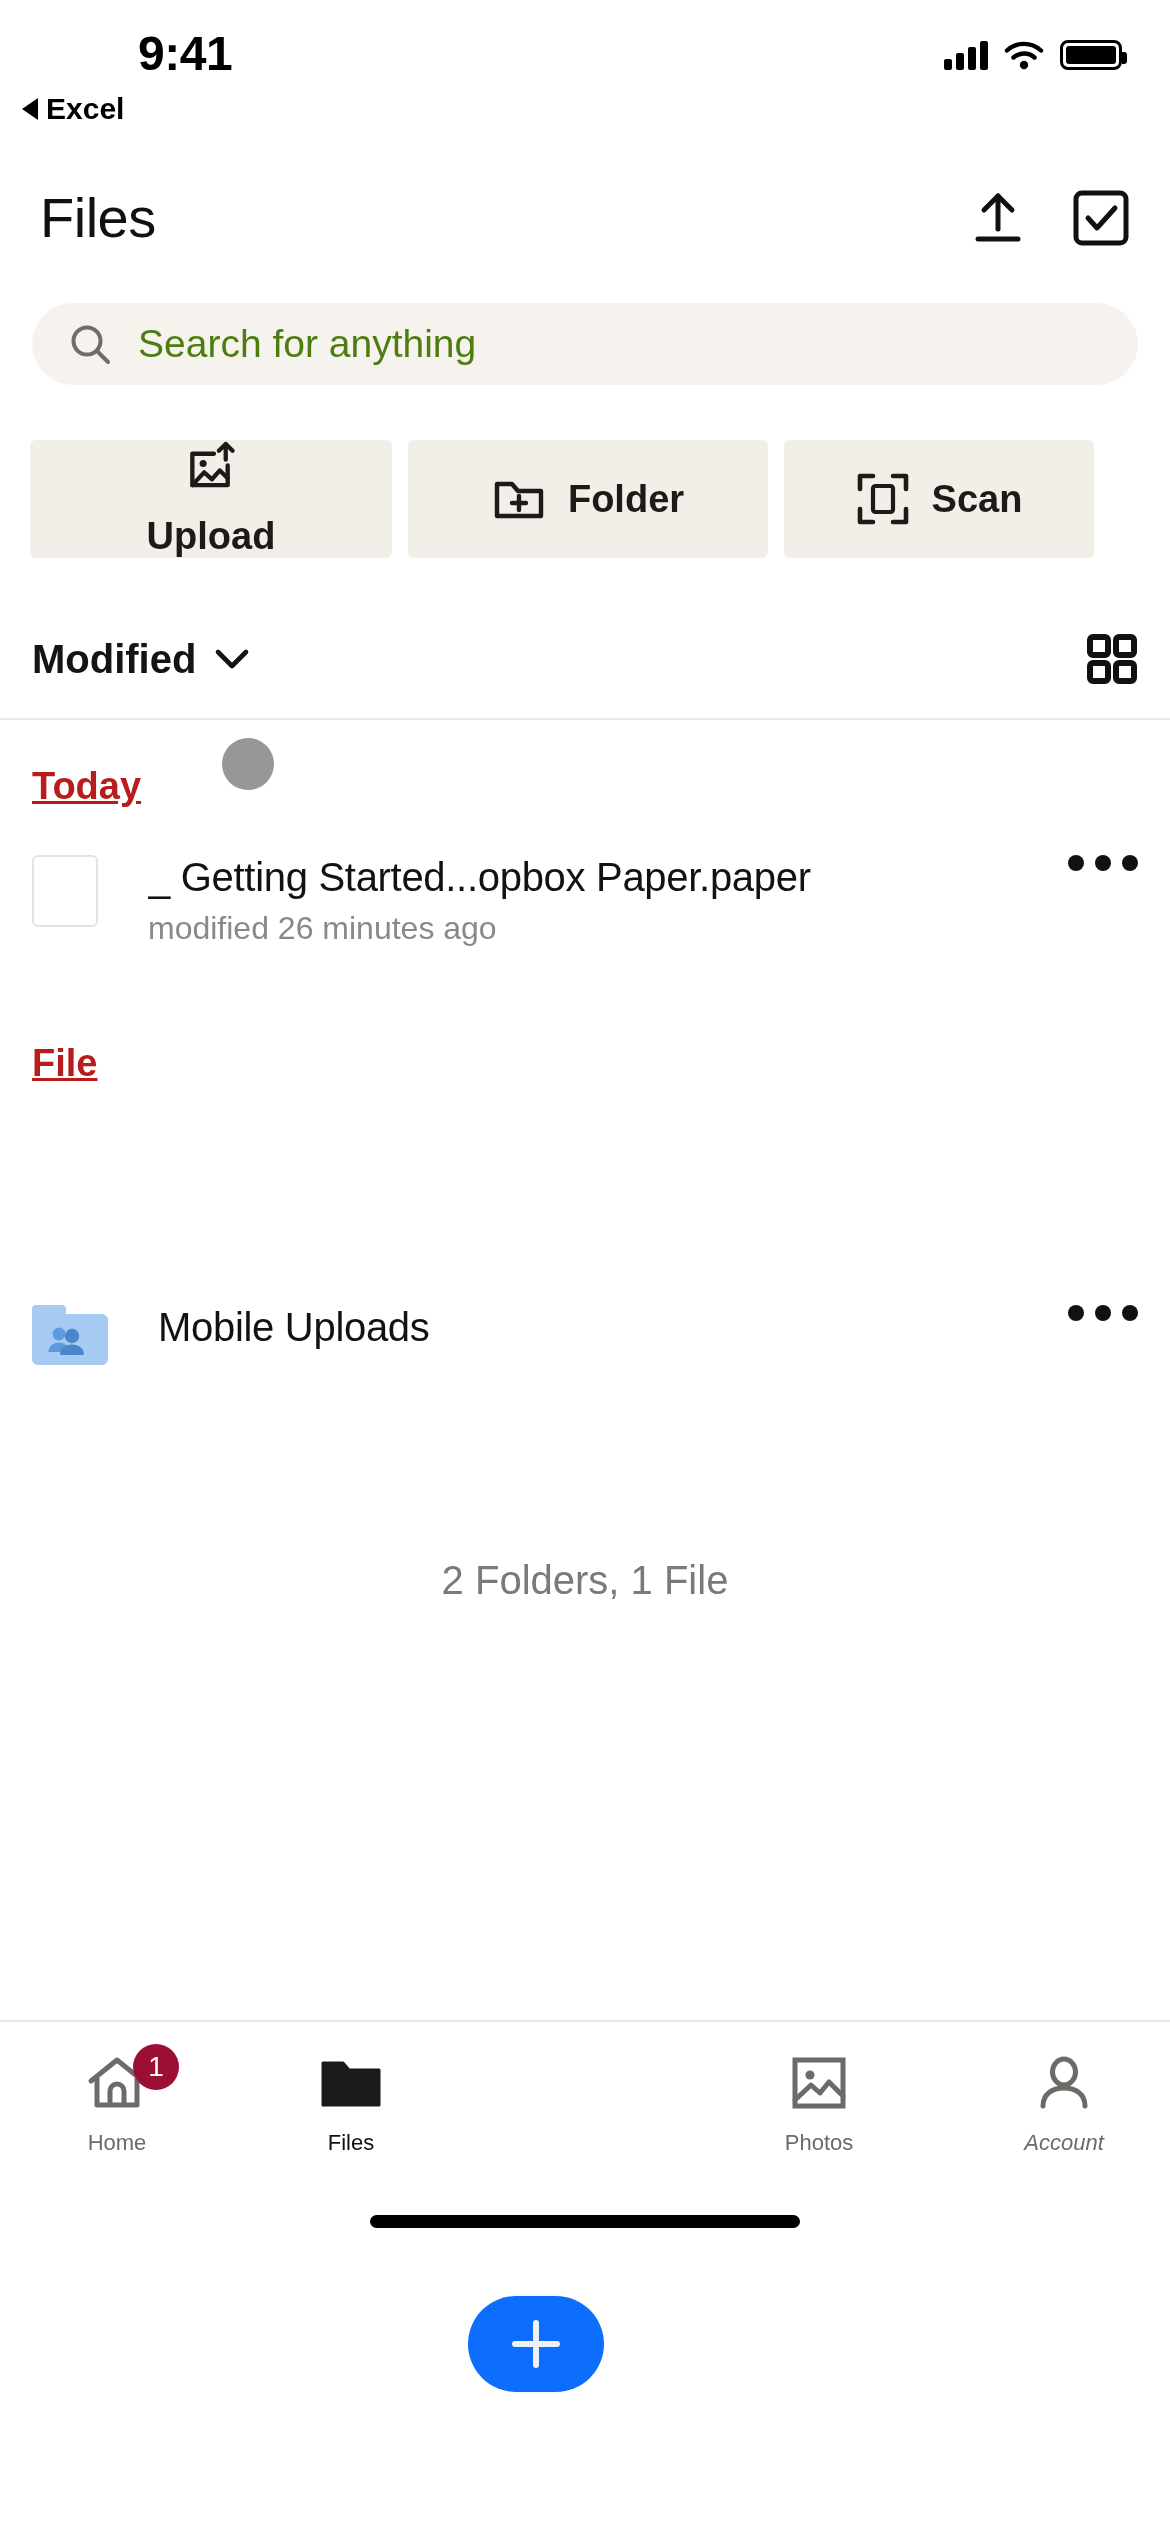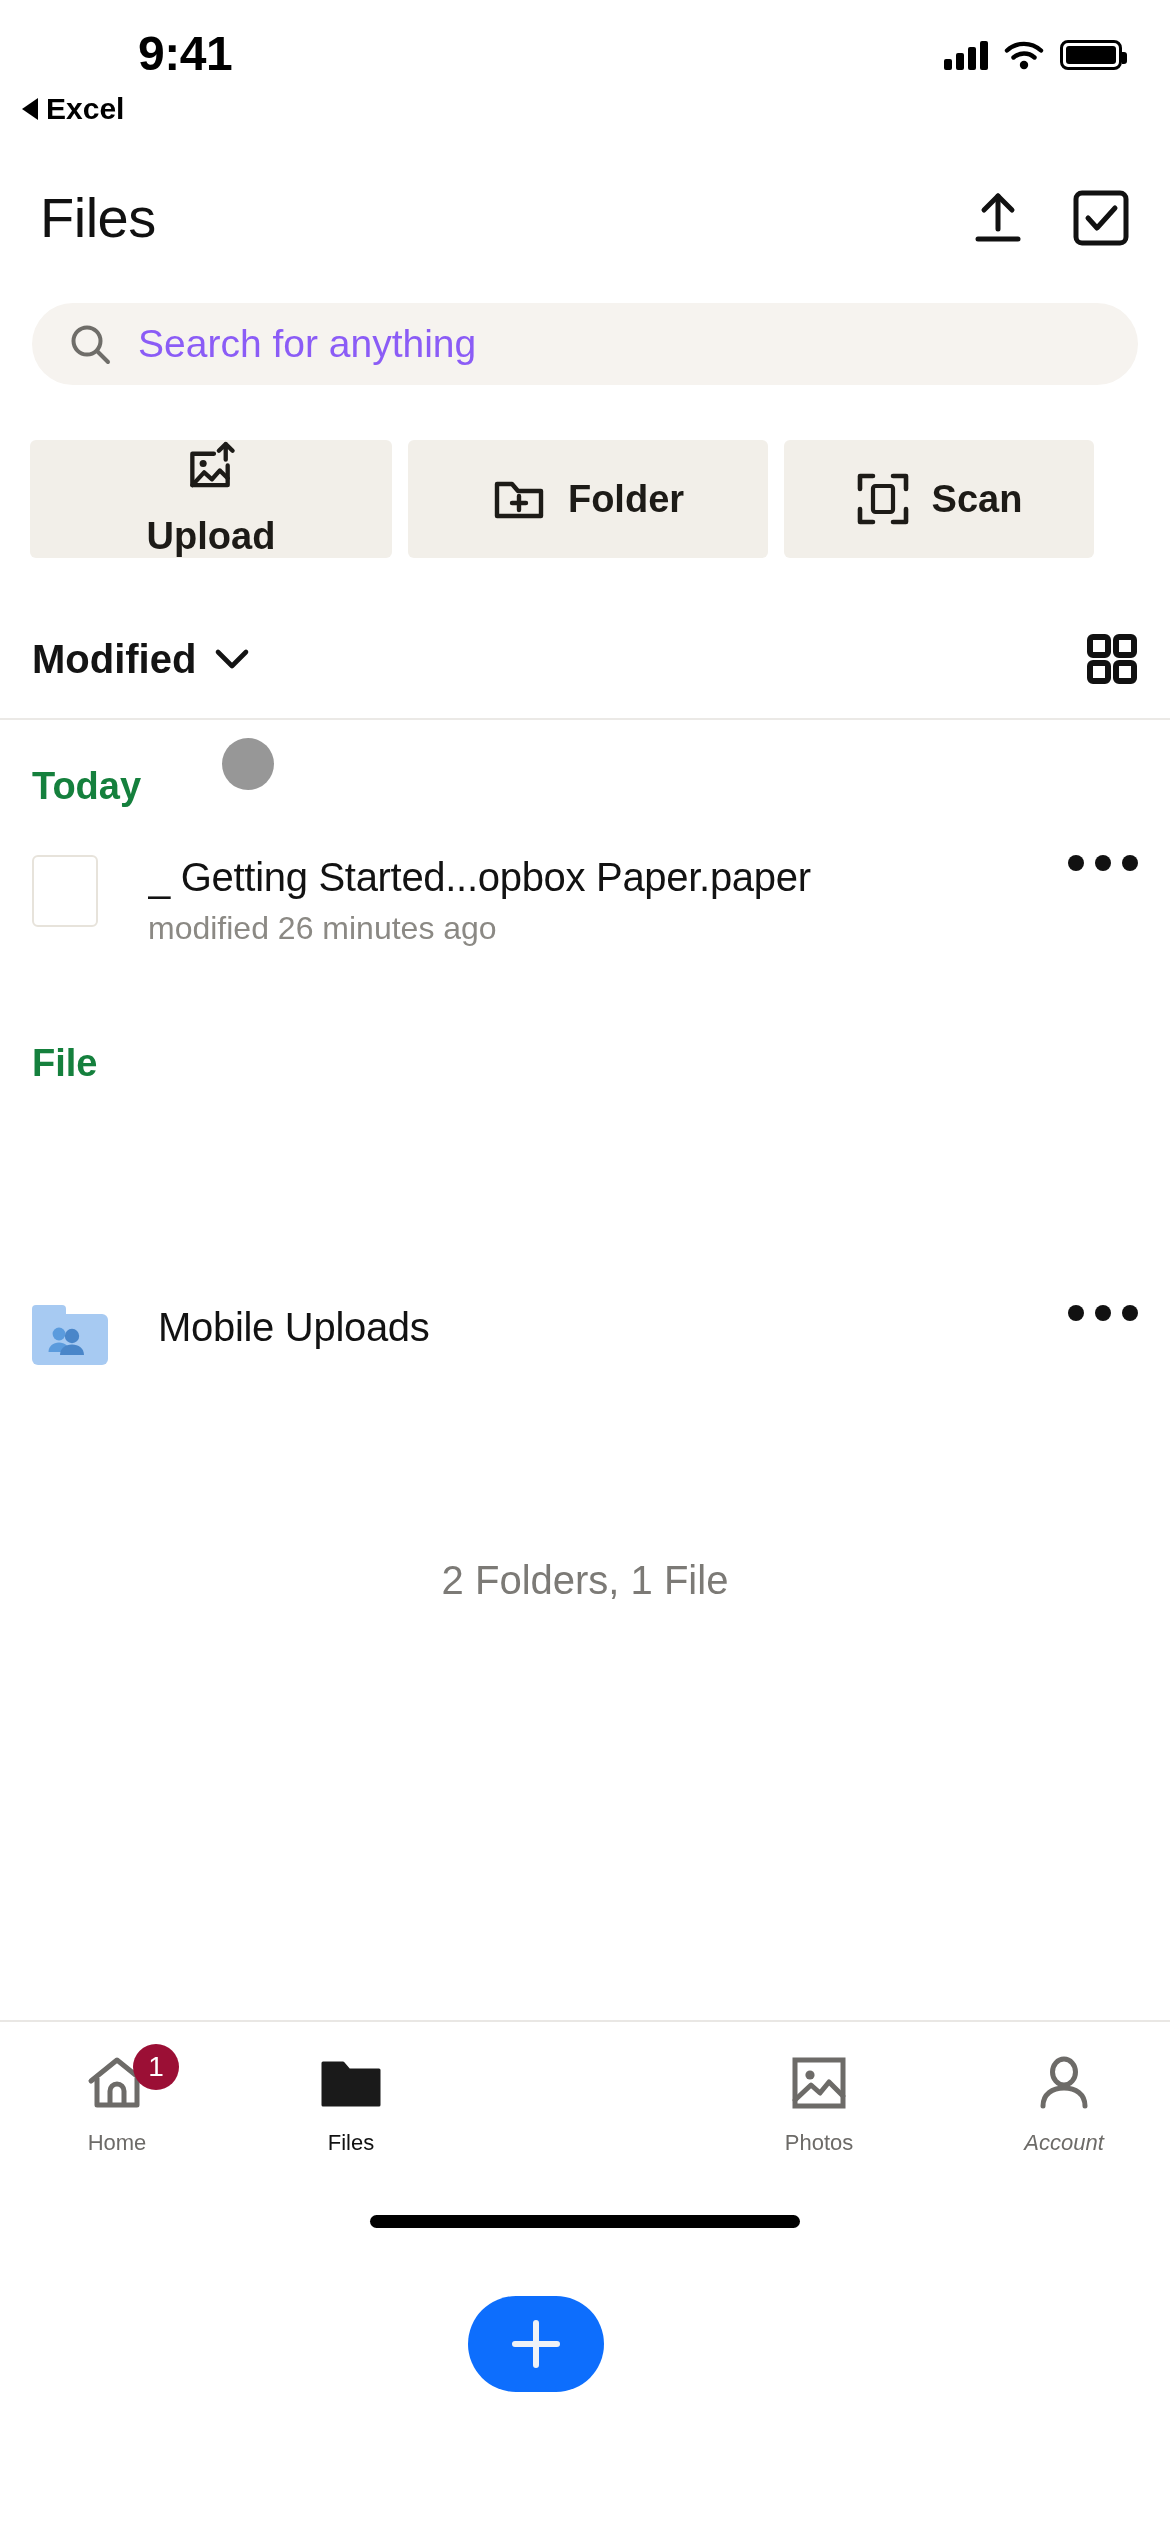--- a/index.html
+++ b/index.html
@@ -58,21 +58,21 @@
   .page-title { font-size:56px; font-weight:400; color:#111; letter-spacing:-0.5px; }
   .header-actions { margin-left:auto; display:flex; align-items:center; gap:46px; }
   .ic { display:block; }
 
   
   .search {
     position:absolute; left:32px; top:303px; width:1106px; height:82px;
     background:#f6f3ef; border-radius:41px;
     display:flex; align-items:center; gap:26px; padding:0 36px;
   }
-  .search-ph { font-size:39px; color:#8b5cf6; font-weight:400; }
+  .search-ph { font-size:39px; color:#4d7c0f; font-weight:400; }
 
   
   .quick { position:absolute; left:30px; top:440px; display:flex; gap:16px; }
   .qbtn {
     height:118px; background:#f2efe9; border-radius:6px;
     display:flex; align-items:center; justify-content:center; gap:22px;
     padding:0 36px;
   }
   .qbtn .lbl { font-size:38px; font-weight:700; color:#1d1b17; }
 
@@ -82,21 +82,21 @@
     display:flex; align-items:center; padding:0 32px;
     border-bottom:2px solid #ebe9e6;
   }
   .sort-lbl { font-size:40px; font-weight:700; color:#141414; }
   .sort-chev { margin-left:16px; }
   .gridtoggle { margin-left:auto; }
 
   
   .sec-hdr {
     position:absolute; left:32px;
-    font-size:38px; font-weight:700; color:#15803d;
+    font-size:38px; font-weight:700; color:#b91c1c;text-decoration:underline;
   }
   .row { position:absolute; left:0; width:1170px; display:flex; padding:0 32px; }
   .paper-thumb {
     width:66px; height:72px; background:#fff;
     border:2px solid #e7e3db; border-radius:6px;
   }
   .row .meta { margin-left:50px; flex:1; min-width:0; }
   .fname {
     font-size:40px; color:#121212; font-weight:400;
     white-space:nowrap; overflow:hidden; letter-spacing:-0.3px;

